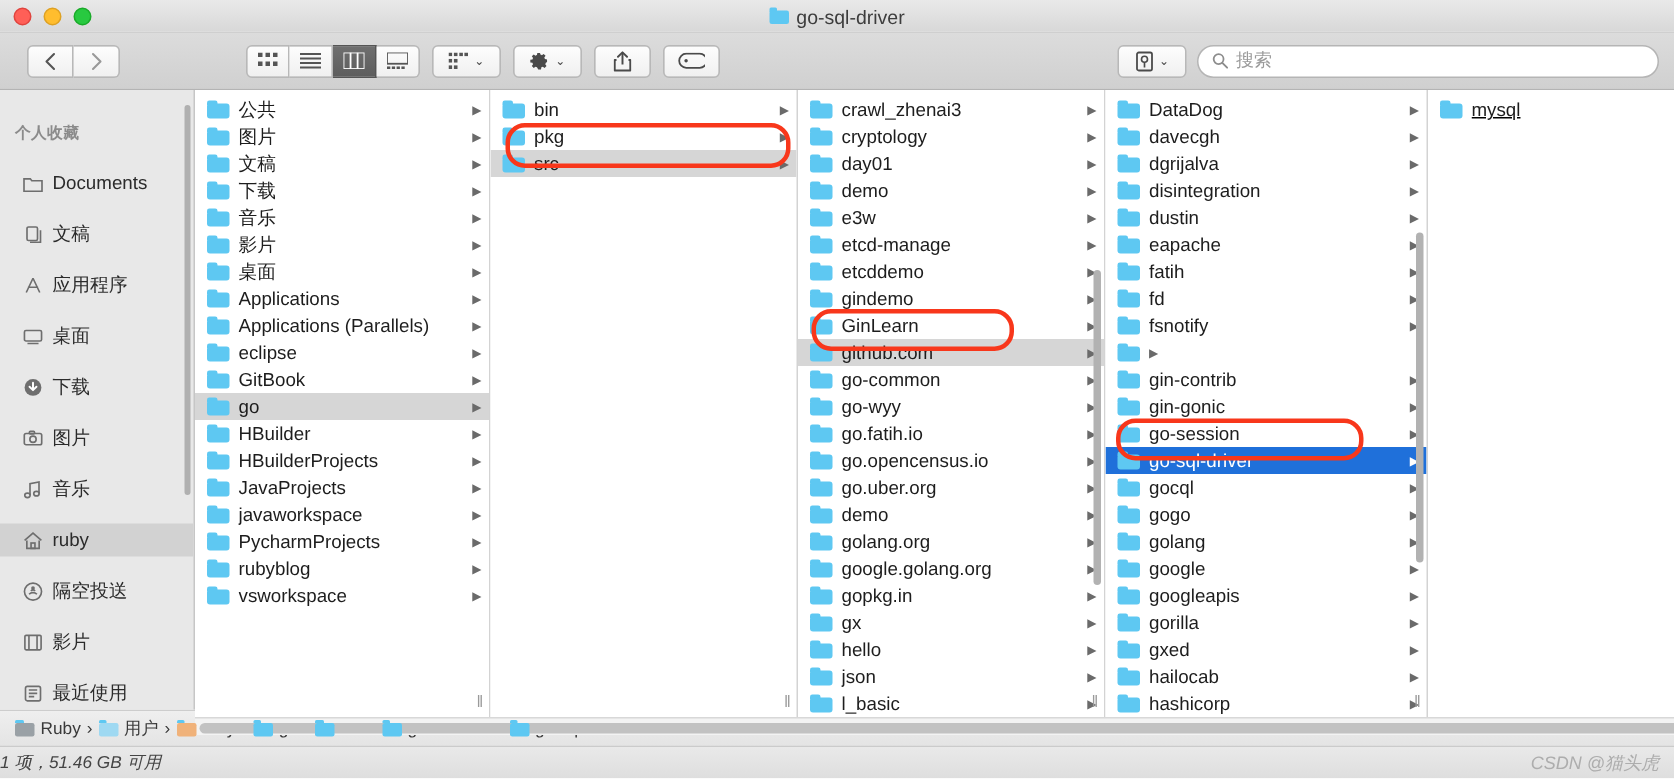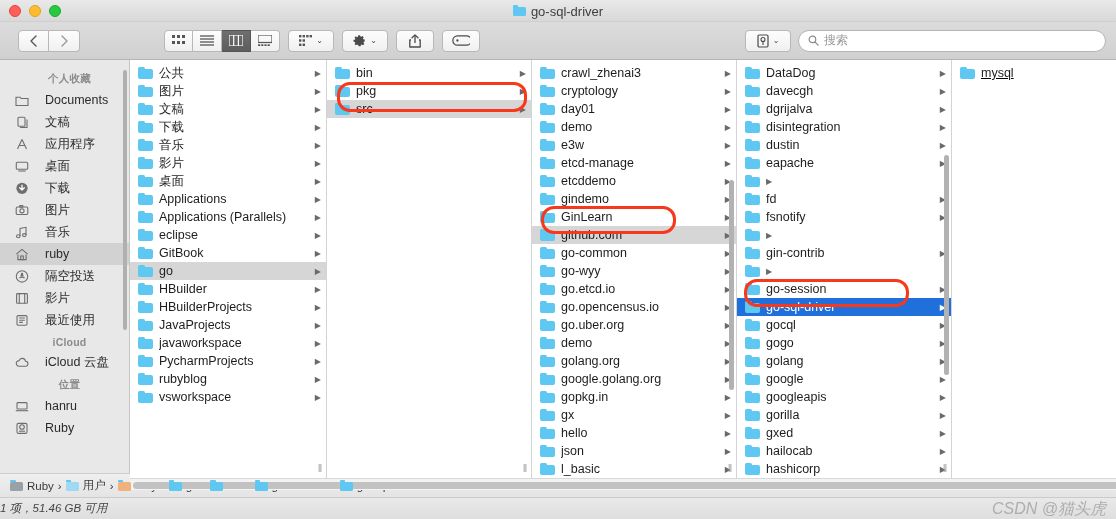--- a/index.html
+++ b/index.html
@@ -68,30 +68,30 @@
     font-size: 12px; color: #9a9a9a;
   }
 
   
   .body { flex: 1; display: flex; min-height: 0; }
 
   
   .sidebar {
     width: 130px; flex: 0 0 130px;
     background: #e8e8e8; border-right: 1px solid #c6c6c6;
-    padding-top: 7px; overflow: hidden; position: relative; text-align: center;
+    padding-top: 17px; overflow: hidden; position: relative;
   }
   .sb-head {
     font-size: 10.5px; color: #8b8b8b; font-weight: bold;
     padding: 5px 0 3px 10px; letter-spacing: .2px;
   }
   .sb-item {
-    display: flex; align-items: center; gap: 16px;
+    display: flex; align-items: center; gap: 6px;
     height: 22px; padding: 0 8px 0 14px;
-    font-size: 12.5px; color: #2b2b2b; white-space: nowrap; cursor: default;
+    font-size: 12.5px; color: #2b2b2b; white-space: nowrap; cursor: default; margin-top: 12px;
   }
   .sb-item.selected { background: #d2d2d2; }
   .sb-ico {
     width: 15px; height: 15px; flex: 0 0 15px;
     display: flex; align-items: center; justify-content: center;
     color: #6f6f6f; font-size: 12px;
   }
   .sb-scroll {
     position: absolute; right: 2px; top: 10px; width: 4px; height: 260px;
     background: #b0b0b0; border-radius: 2px;
@@ -171,21 +171,21 @@
   
   .statusbar {
     height: 22px; flex: 0 0 22px;
     background: linear-gradient(to bottom,#e9e9e9,#dedede);
     border-top: 1px solid #cbcbcb;
     display: flex; align-items: center; justify-content: flex-start;
     font-size: 11.5px; color: #444; position: relative; font-style: italic;
   }
   .watermark {
     position: absolute; right: 10px; top: 50%; transform: translateY(-50%);
-    font-size: 16px; color: #adadad;
+    font-size: 12px; color: #adadad;
   }
 
   
   .annot {
     position: absolute; border: 3px solid #f8371b; border-radius: 13px;
     pointer-events: none; z-index: 40;
   }
 </style>
 </head>
 <body>
@@ -713,21 +713,21 @@
                 <span class="fico">
                   <i></i>
                 </span>
                 <span class="nm">go-wyy</span>
                 <span class="arrow">▶</span>
               </div>
               <div class="row">
                 <span class="fico">
                   <i></i>
                 </span>
-                <span class="nm">go.etcd.io</span>
+                <span class="nm">go.fatih.io</span>
                 <span class="arrow">▶</span>
               </div>
               <div class="row">
                 <span class="fico">
                   <i></i>
                 </span>
                 <span class="nm">go.opencensus.io</span>
                 <span class="arrow">▶</span>
               </div>
               <div class="row">
@@ -838,20 +838,21 @@
                 <span class="fico">
                   <i></i>
                 </span>
                 <span class="nm">eapache</span>
                 <span class="arrow">▶</span>
               </div>
               <div class="row">
                 <span class="fico">
                   <i></i>
                 </span>
+                <span class="nm">fatih</span>
                 <span class="arrow">▶</span>
               </div>
               <div class="row">
                 <span class="fico">
                   <i></i>
                 </span>
                 <span class="nm">fd</span>
                 <span class="arrow">▶</span>
               </div>
               <div class="row">
@@ -871,20 +872,21 @@
                 <span class="fico">
                   <i></i>
                 </span>
                 <span class="nm">gin-contrib</span>
                 <span class="arrow">▶</span>
               </div>
               <div class="row">
                 <span class="fico">
                   <i></i>
                 </span>
+                <span class="nm">gin-gonic</span>
                 <span class="arrow">▶</span>
               </div>
               <div class="row">
                 <span class="fico">
                   <i></i>
                 </span>
                 <span class="nm">go-session</span>
                 <span class="arrow">▶</span>
               </div>
               <div class="row sel">

